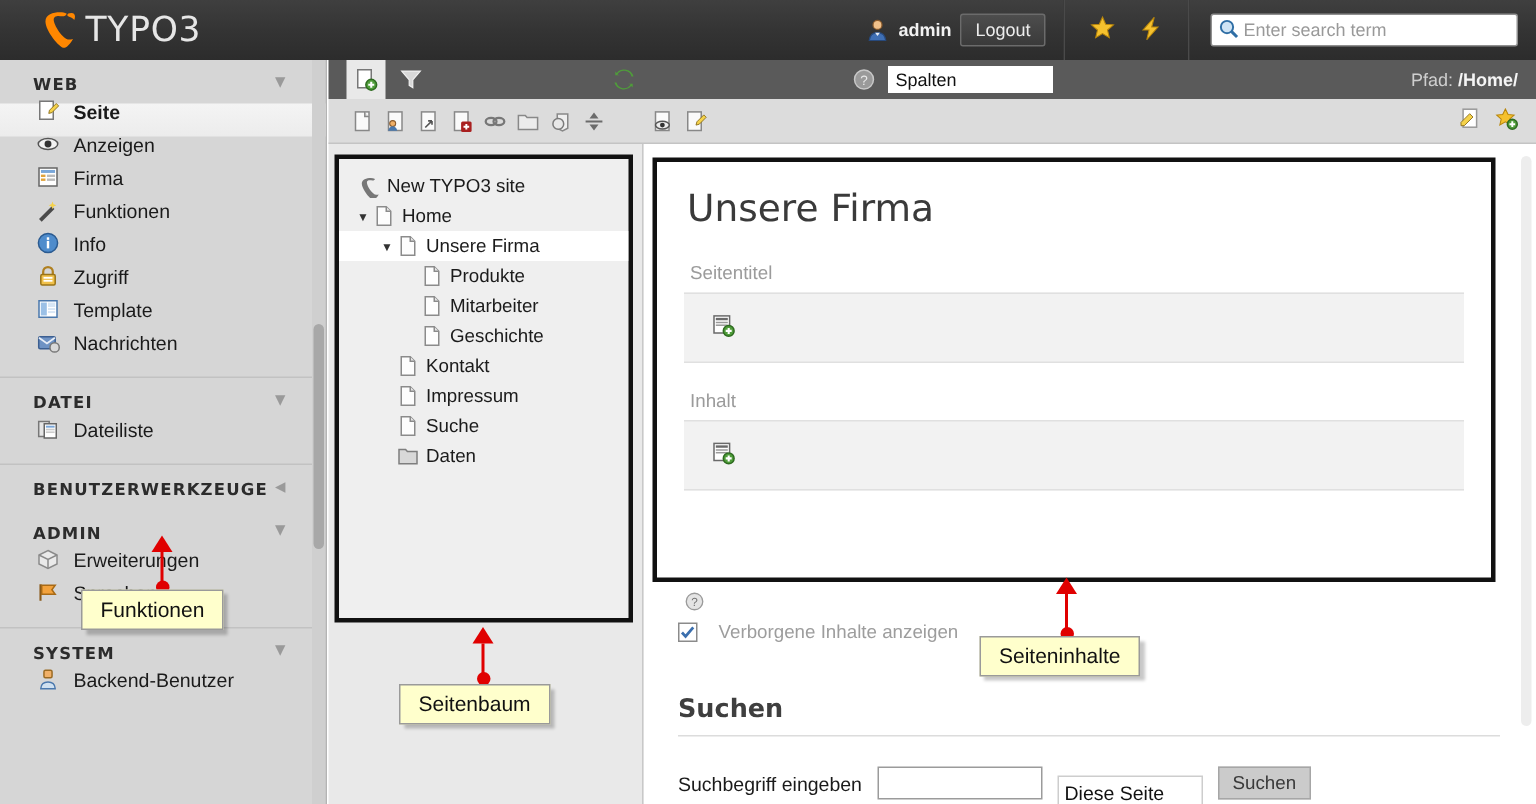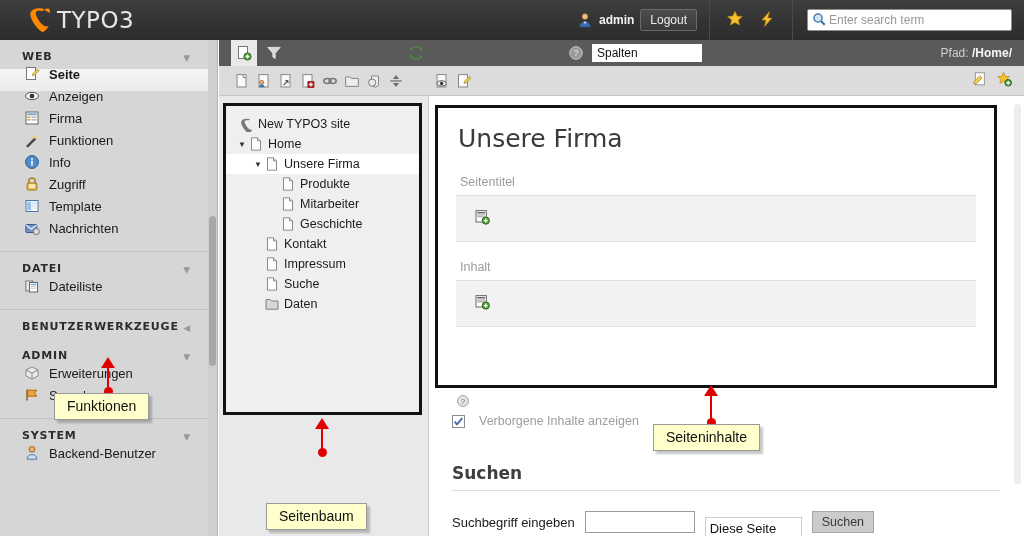--- a/index.html
+++ b/index.html
@@ -47,21 +47,21 @@
   .sidebar {
     position: absolute; left: 0; top: 40px; width: 218px; height: 496px;
     background: #d6d6d6;
     border-right: 1px solid #b4b4b4;
     overflow: hidden;
   }
   .sb-scroll { position: absolute; right: 0; top: 0; width: 9px; height: 496px; background: #cfcfcf; }
   .sb-thumb { position: absolute; right: 1px; top: 176px; width: 7px; height: 150px; background: #a8a8a8; border-radius: 4px; }
   .sec-head {
     padding: 10px 14px 6px 22px; font-size: 11px; font-weight: bold;
-    color: #2c2c2c; letter-spacing: 0.8px; display: flex; align-items: flex-end;
+    color: #2c2c2c; letter-spacing: 0.8px; display: flex; align-items: flex-start;
     font-family: "DejaVu Sans", sans-serif;
   }
   .sec-head .caret { margin-left: auto; margin-right: 12px; color: #9a9a9a; font-size: 9px; }
   .sb-item {
     display: flex; align-items: center; gap: 9px;
     padding: 3px 10px 15px 24px; height: 22px; cursor: pointer; color: #1a1a1a; font-size: 13px;
   }
   .sb-item.selected { background: linear-gradient(to bottom,#f4f4f4,#ececec); font-weight: bold; }
   .sb-item .ic { width: 16px; height: 16px; flex: 0 0 16px; display: block; }
   .divider { height: 1px; background: #c2c2c2; margin: 6px 0 0 0; }
@@ -683,21 +683,21 @@
           <span>Diese Seite</span>
         </div>
         <div class="search-go">Suchen</div>
       </div>
     </div>
   </div>
 
   <div class="ann-head" style="left:315px; top:418px;"></div>
   <div class="ann-line" style="left:321px; top:429px; height:23px;"></div>
   <div class="ann-dot" style="left:318px; top:448px;"></div>
-  <div class="callout" style="left:266px; top:456px;margin-top:47px;">Seitenbaum</div>
+  <div class="callout" style="left:266px; top:456px;">Seitenbaum</div>
 
   <div class="ann-head" style="left:101px; top:357px;"></div>
   <div class="ann-line" style="left:107px; top:368px; height:23px;"></div>
   <div class="ann-dot" style="left:104px; top:387px;"></div>
   <div class="callout" style="left:54px; top:393px;">Funktionen</div>
 
   <div class="ann-head" style="left:704px; top:385px;"></div>
   <div class="ann-line" style="left:710px; top:396px; height:26px;"></div>
   <div class="ann-dot" style="left:707px; top:418px;"></div>
   <div class="callout" style="left:653px; top:424px;">Seiteninhalte</div>

